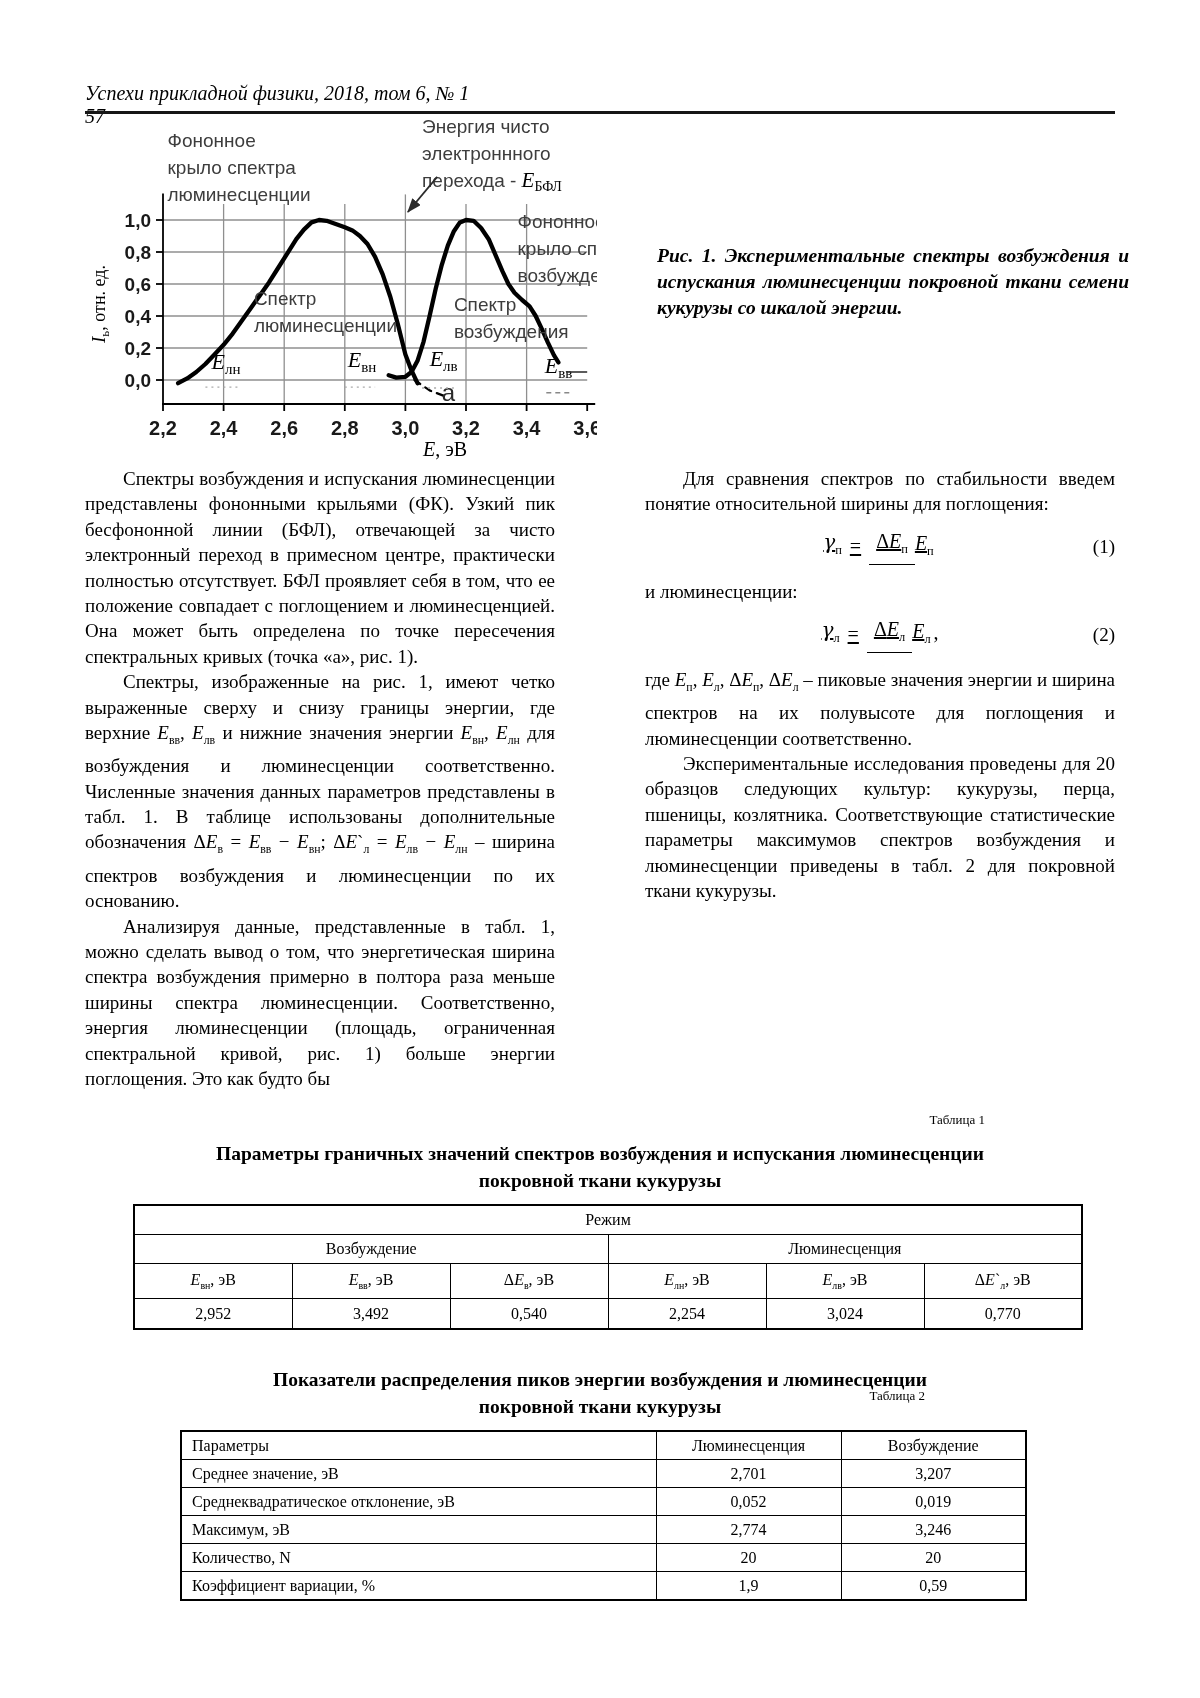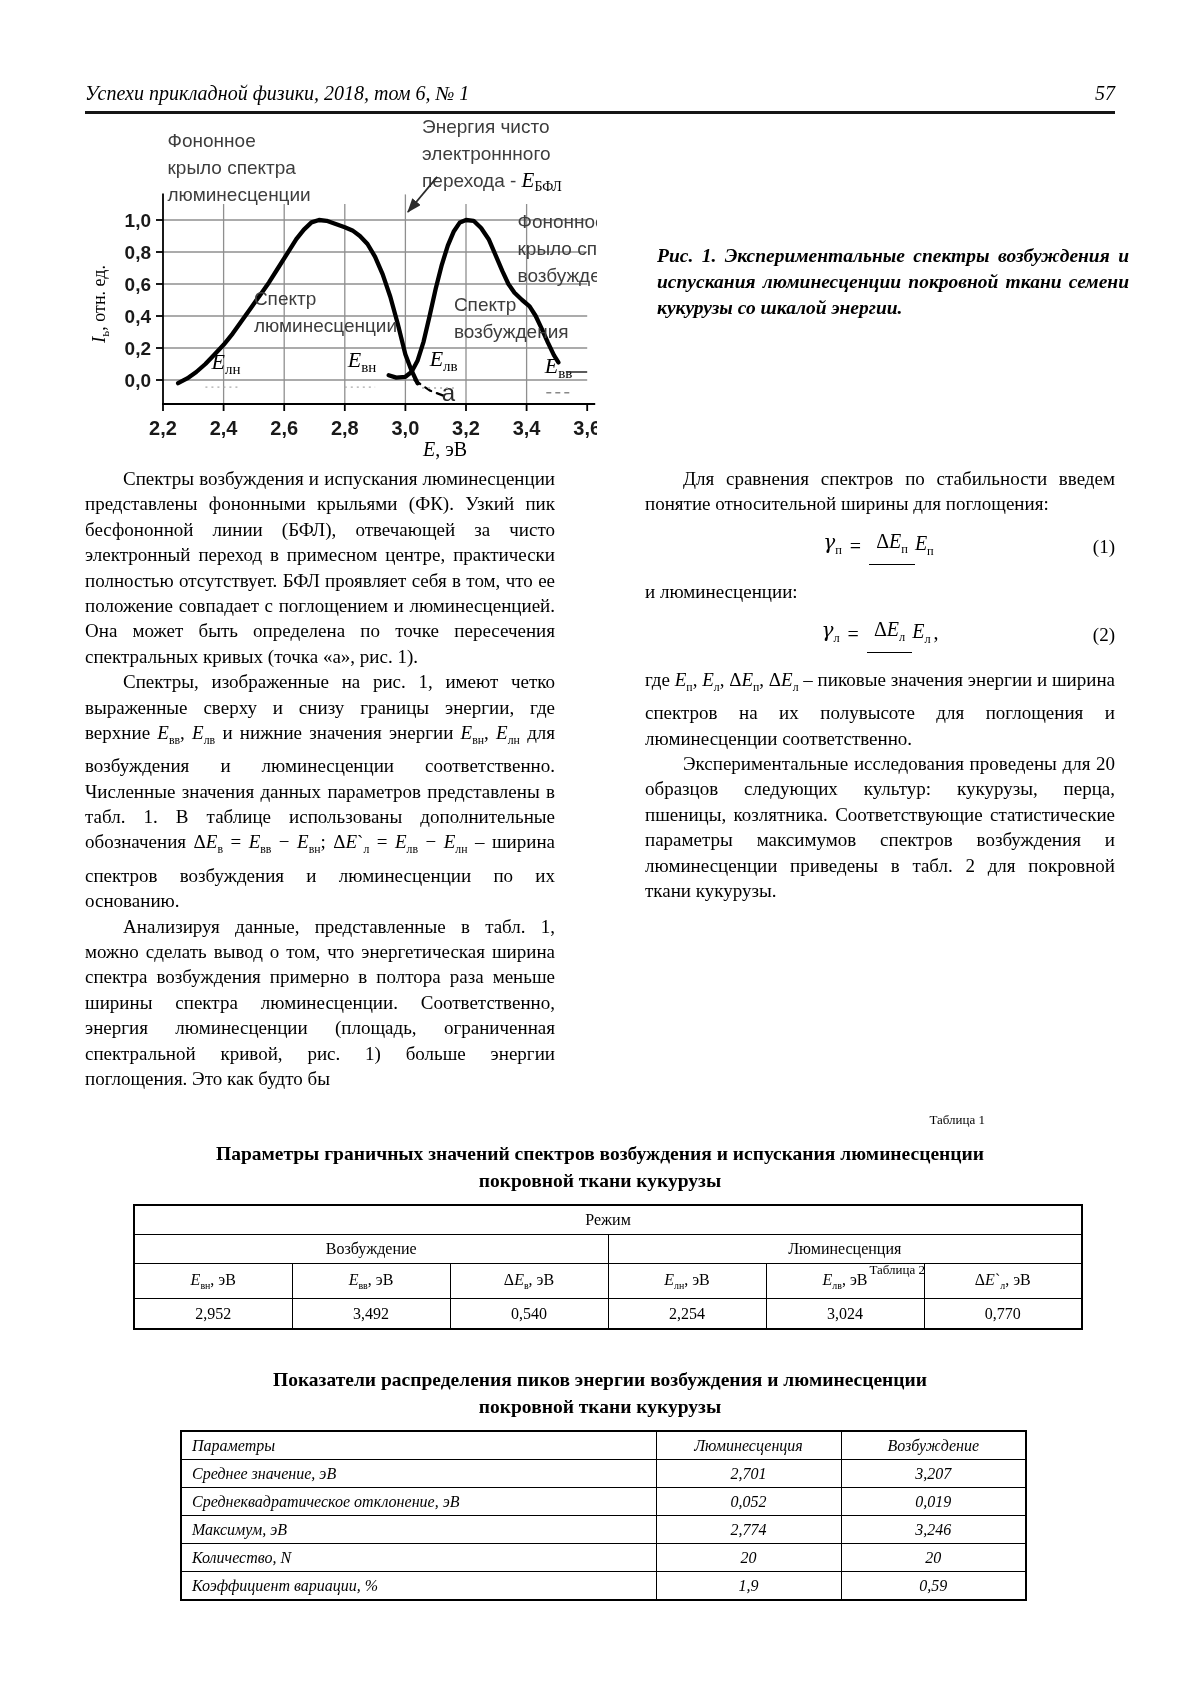--- a/index.html
+++ b/index.html
@@ -1,57 +1,57 @@
 <!DOCTYPE html>
 <html lang="ru"><head>
 <meta charset="utf-8">
 <style>
   html,body{margin:0;padding:0;background:#e8e8e8;}
   .page{position:relative;width:1200px;height:1698px;background:#ffffff;
         font-family:"Liberation Serif",serif;color:#000;overflow:hidden;}
   .header{position:absolute;left:85px;right:85px;top:82px;display:flex;
-          justify-content:space-between;font-style:italic;font-size:20px;}
+          justify-content:space-between;font-style:italic;font-size:20px;flex-direction:column;}
   .rule{position:absolute;left:85px;right:85px;top:111px;height:3px;background:#161616;}
   .figure{position:absolute;left:85px;top:116px;width:512px;height:346px;}
   .caption{position:absolute;left:657px;top:243px;width:472px;font-weight:bold;
            font-style:italic;font-size:19.5px;line-height:26px;text-align:justify;}
   .columns{position:absolute;left:85px;top:466px;width:1030px;display:flex;gap:90px;}
   .col{width:470px;font-size:19px;line-height:25.4px;text-align:justify;}
   .col p{margin:0;text-indent:38px;}
   .col p.noindent{text-indent:0;}
   .col i{font-style:italic;}
   sub{font-size:0.62em;}
   .equation{display:flex;align-items:center;margin:12px 0 14px 0;}
   .eq-fill{flex:1;}
   .eq-numwrap{text-align:right;}
-  .eq-body{display:flex;align-items:center;font-size:20px;}
+  .eq-body{display:flex;align-items:center;font-size:20px;text-decoration:underline;}
   .eq-gamma .it{font-style:italic;font-family:"DejaVu Serif",serif;}
   .eq-eq{margin:0 8px;}
   .frac{display:inline-flex;align-items:center;}
   .frac .num{border-bottom:1.6px solid #000;padding:0 7px 2px 7px;}
   .frac .den{padding-top:2px;}
   .trail{align-self:flex-end;margin:0 0 8px 3px;}
   .eq-number{font-size:19px;}
   .tbl-label{position:absolute;left:85px;right:85px;text-align:right;font-size:13px;}
   .tbl-label.t1{top:1112px;padding-right:130px;}
-  .tbl-label.t2{top:1262px;padding-right:190px;text-align:right;}
+  .tbl-label.t2{top:1388px;padding-right:190px;text-align:right;}
   .tbl-title{position:absolute;left:85px;right:85px;text-align:center;font-weight:bold;
              font-size:19.5px;line-height:27px;}
   .tbl-title.t1{top:1140px;}
   .tbl-title.t2{top:1366px;}
   table.tbl{border-collapse:collapse;position:absolute;background:#fff;border:2.5px solid #000;
             table-layout:fixed;}
   table.tbl td{border:1.5px solid #000;text-align:center;font-size:16px;
                vertical-align:middle;padding:2px 6px;}
   table.tbl1{top:1204px;left:133px;width:950px;}
   table.tbl1 tr.r1 td{height:24px;}
   table.tbl1 tr.r2 td{height:24px;}
   table.tbl1 tr.r3 td{height:30px;}
   table.tbl1 tr.r4 td{height:25px;margin-top:8px;}
-  table.tbl2{top:1430px;left:180px;width:845px;font-style:italic;}
+  table.tbl2{top:1430px;left:180px;width:845px;}
   table.tbl2 td{height:23px;}
   table.tbl2 td.left{text-align:left;padding-left:10px;}
 </style>
 </head>
 <body>
 
 <div class="page">
 
   <div class="header">
     <span>Успехи прикладной физики, 2018, том 6, № 1</span>

